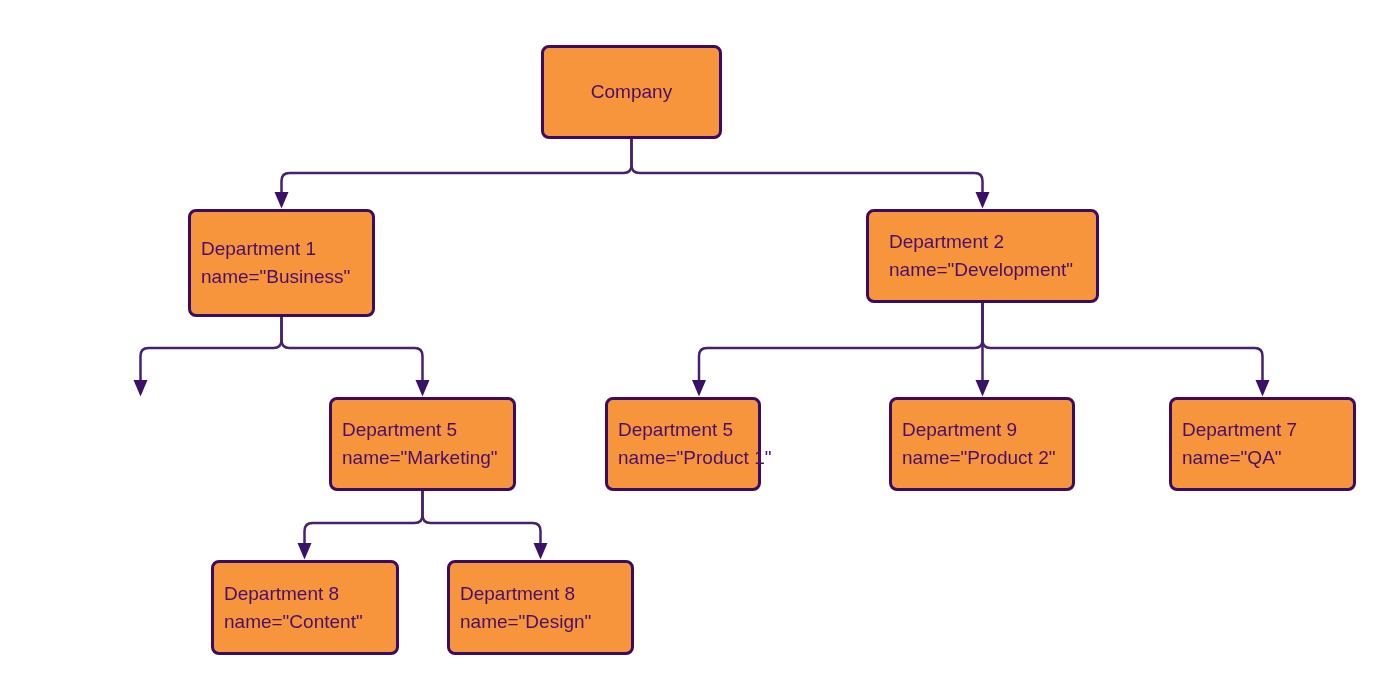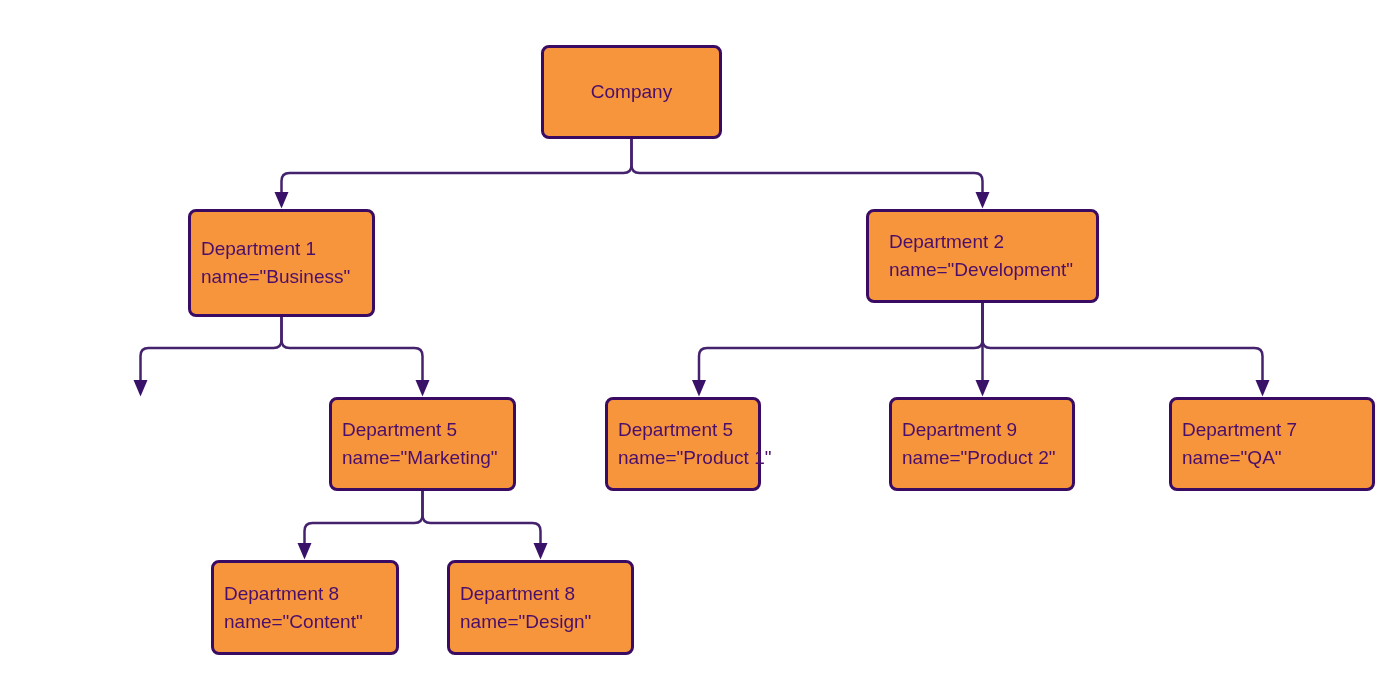--- a/index.html
+++ b/index.html
@@ -108,21 +108,21 @@
   <div class="node" style="left:605px; top:397px; width:156px; height:94px;">
     <span>Department 5</span>
     <span>name="Product 1"</span>
   </div>
 
   <div class="node" style="left:889px; top:397px; width:186px; height:94px;">
     <span>Department 9</span>
     <span>name="Product 2"</span>
   </div>
 
-  <div class="node" style="left:1169px; top:397px; width:206px; height:94px;">
+  <div class="node" style="left:1169px; top:397px; width:187px; height:94px;">
     <span>Department 7</span>
     <span>name="QA"</span>
   </div>
 
   <div class="node" style="left:211px; top:560px; width:188px; height:95px;">
     <span>Department 8</span>
     <span>name="Content"</span>
   </div>
 
   <div class="node" style="left:447px; top:560px; width:187px; height:95px;">

